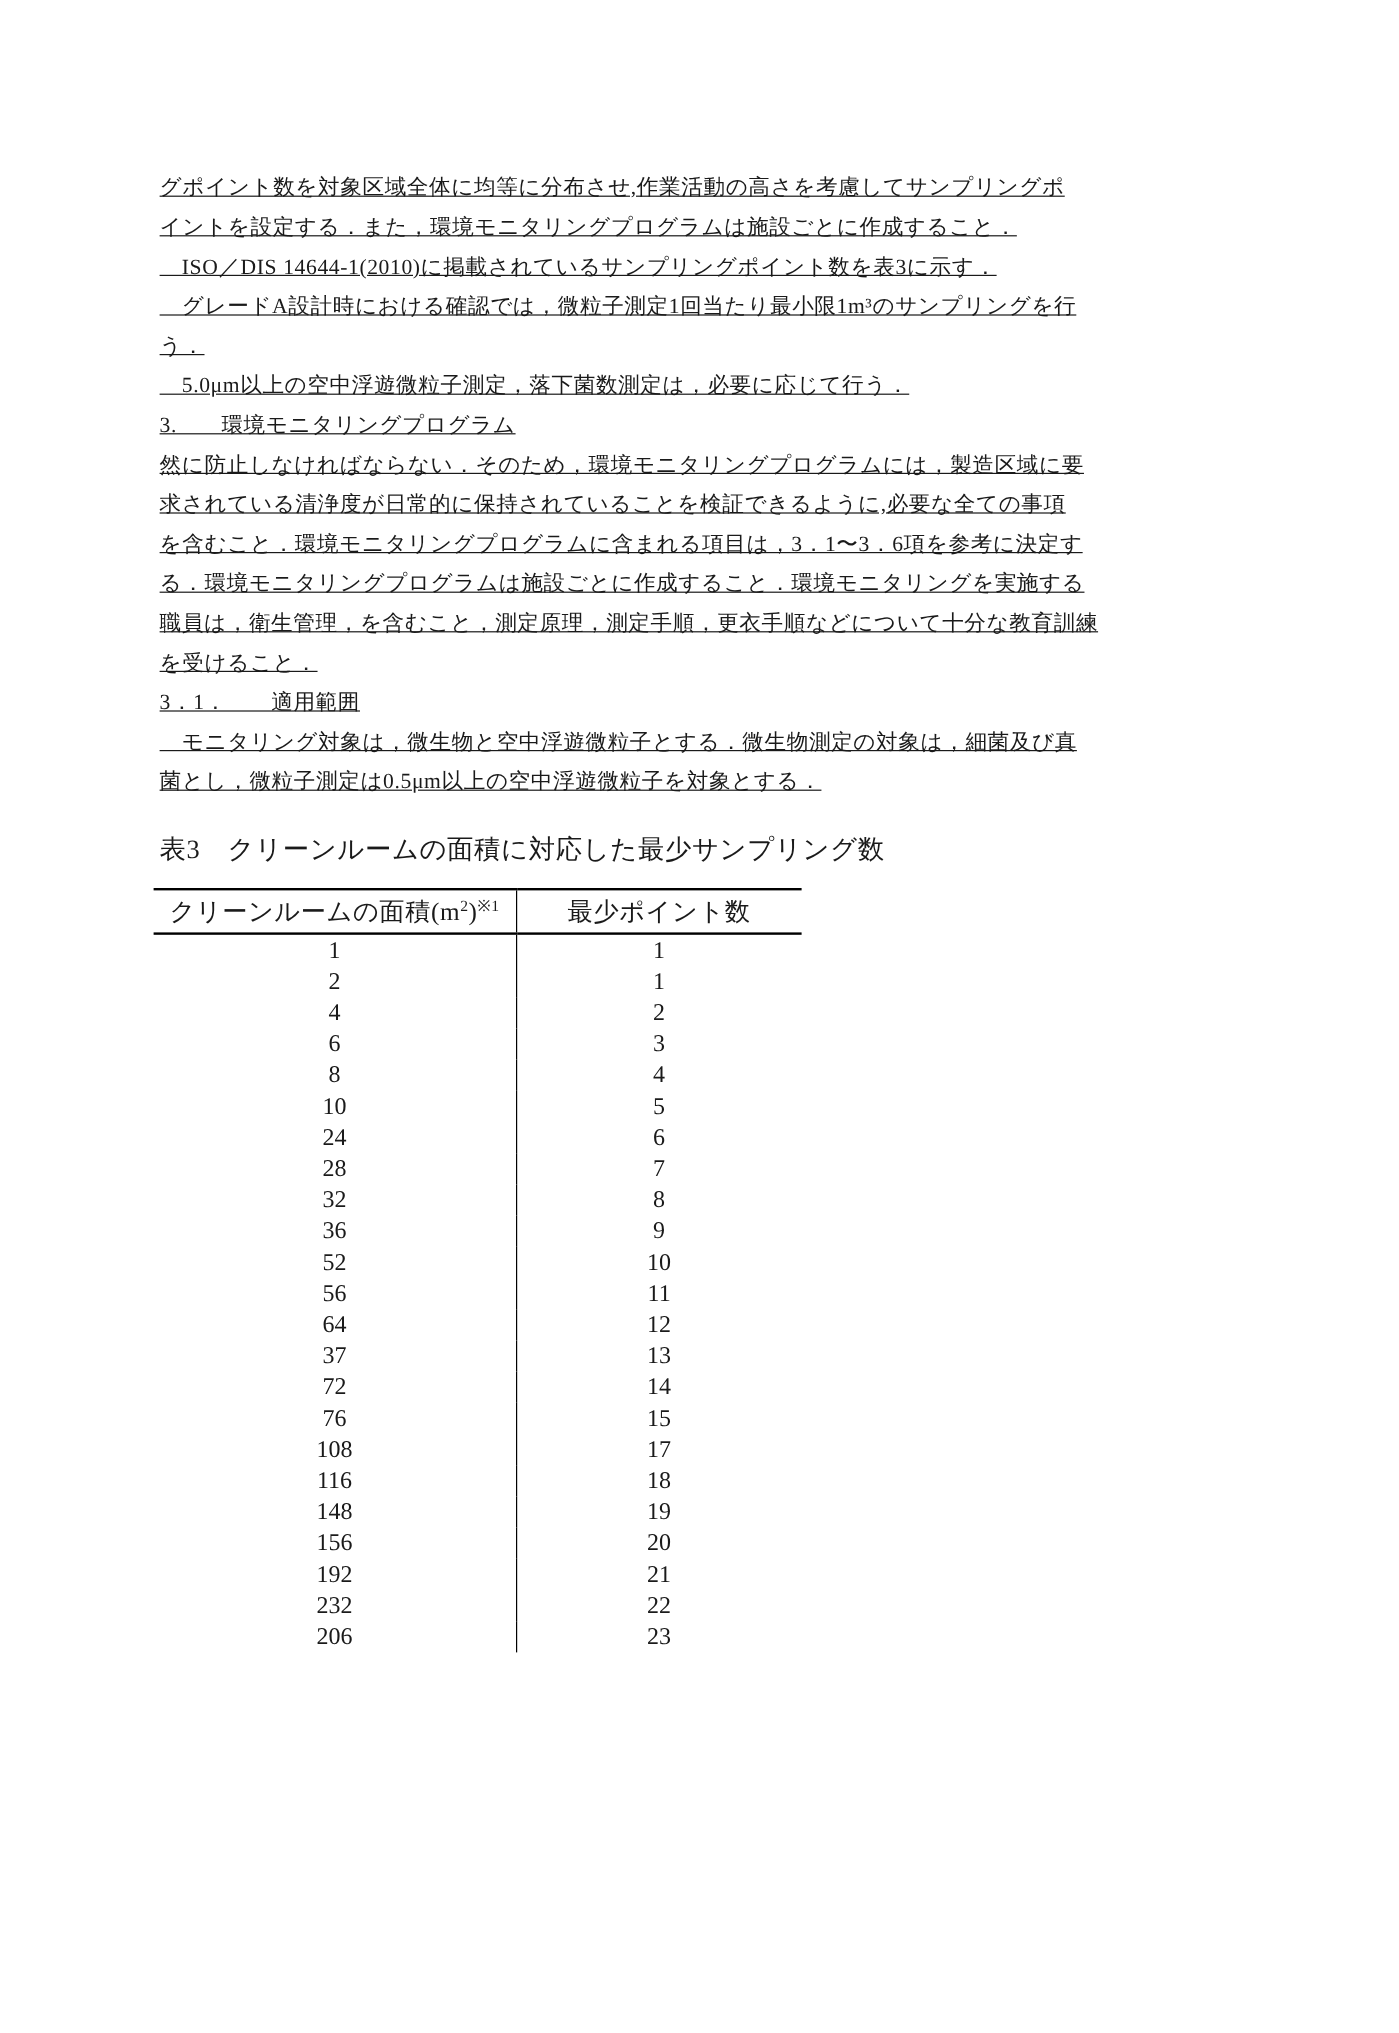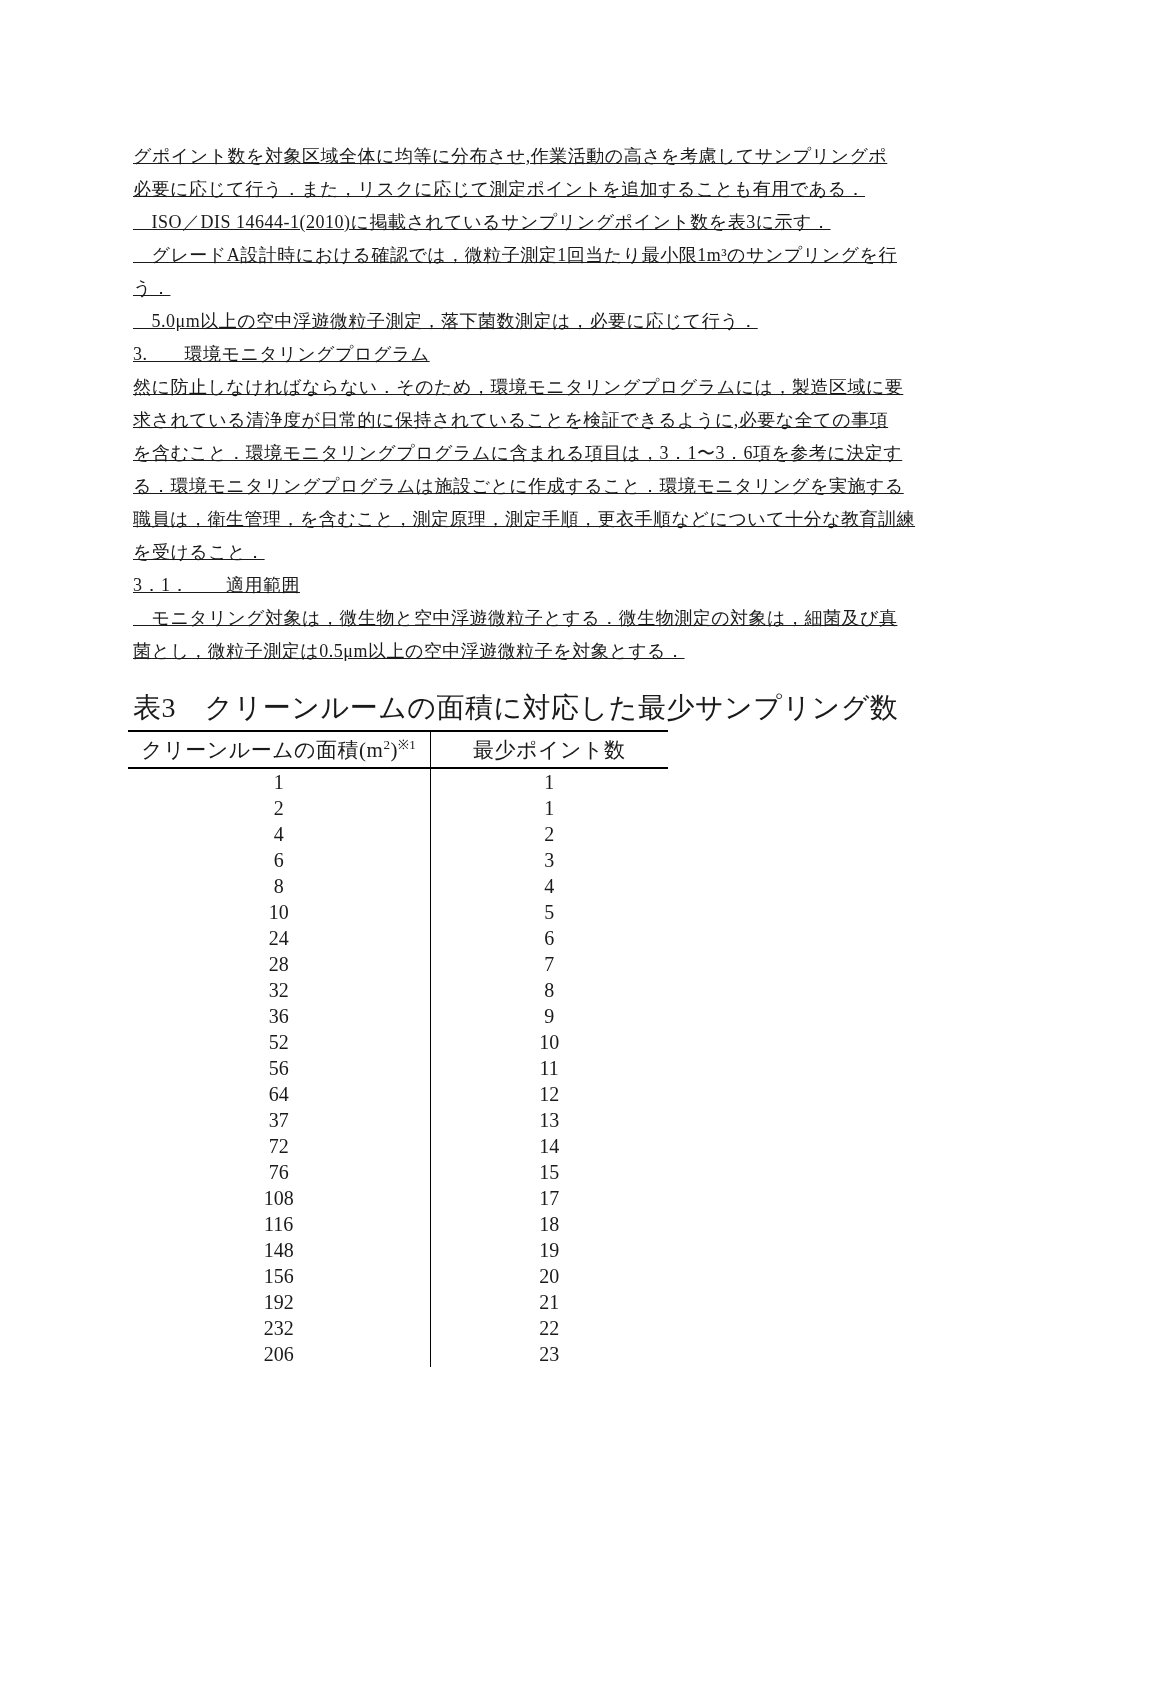--- a/index.html
+++ b/index.html
@@ -7,43 +7,43 @@
   body {
     width:1166px; height:1694px; position:relative;
     font-family:"Liberation Serif","DejaVu Serif",serif;
     color:#1a1a1a; overflow:hidden;
   }
   .content { position:absolute; left:133px; top:140px; width:920px; }
   .line {
     font-size:18px; line-height:33px; min-height:33px;
     white-space:pre; letter-spacing:0.5px;text-decoration:underline;
   }
-  .table-title { margin-top:24px; font-size:28px; line-height:32px; white-space:pre; letter-spacing:0.5px; }
-  table.sampling { border-collapse:collapse; width:540px; margin-left:-5px; margin-top:6px; table-layout:fixed; }
+  .table-title { margin-top:24px; font-size:22px; line-height:32px; white-space:pre; letter-spacing:0.5px; }
+  table.sampling { border-collapse:collapse; width:540px; margin-left:-5px; margin-top:16px; table-layout:fixed; }
   table.sampling thead th {
     border-top:2px solid #000; border-bottom:2px solid #000;
     font-weight:normal; font-size:21px; padding:4px 0 3px 0; text-align:center;
     letter-spacing:0.5px;
   }
   table.sampling th.c1, table.sampling td.c1 { width:302px; }
   table.sampling th.c2, table.sampling td.c2 { border-left:1px solid #000;text-align:center; }
   table.sampling td {
     font-size:20px; line-height:26px; height:26px; text-align:center;
     font-family:"Liberation Serif","DejaVu Serif",serif;
   }
   sup { font-size:13px; line-height:0; }
 </style>
 </head>
 <body>
 
 <div class="content">
 
   <div id="body-text">
       <div class="line">グポイント数を対象区域全体に均等に分布させ,作業活動の高さを考慮してサンプリングポ</div>
-      <div class="line">必要に応じて行う．また，リスクに応じて測定ポイントを追加することも有用である．</div>
+      <div class="line">イントを設定する．また，環境モニタリングプログラムは施設ごとに作成すること．</div>
       <div class="line">　ISO／DIS 14644-1(2010)に掲載されているサンプリングポイント数を表3に示す．</div>
       <div class="line">　グレードA設計時における確認では，微粒子測定1回当たり最小限1m³のサンプリングを行</div>
       <div class="line">う．</div>
       <div class="line">　5.0μm以上の空中浮遊微粒子測定，落下菌数測定は，必要に応じて行う．</div>
       <div class="line">3.　　環境モニタリングプログラム</div>
       <div class="line">然に防止しなければならない．そのため，環境モニタリングプログラムには，製造区域に要</div>
       <div class="line">求されている清浄度が日常的に保持されていることを検証できるように,必要な全ての事項</div>
       <div class="line">を含むこと．環境モニタリングプログラムに含まれる項目は，3．1〜3．6項を参考に決定す</div>
       <div class="line">る．環境モニタリングプログラムは施設ごとに作成すること．環境モニタリングを実施する</div>
       <div class="line">職員は，衛生管理，を含むこと，測定原理，測定手順，更衣手順などについて十分な教育訓練</div>

